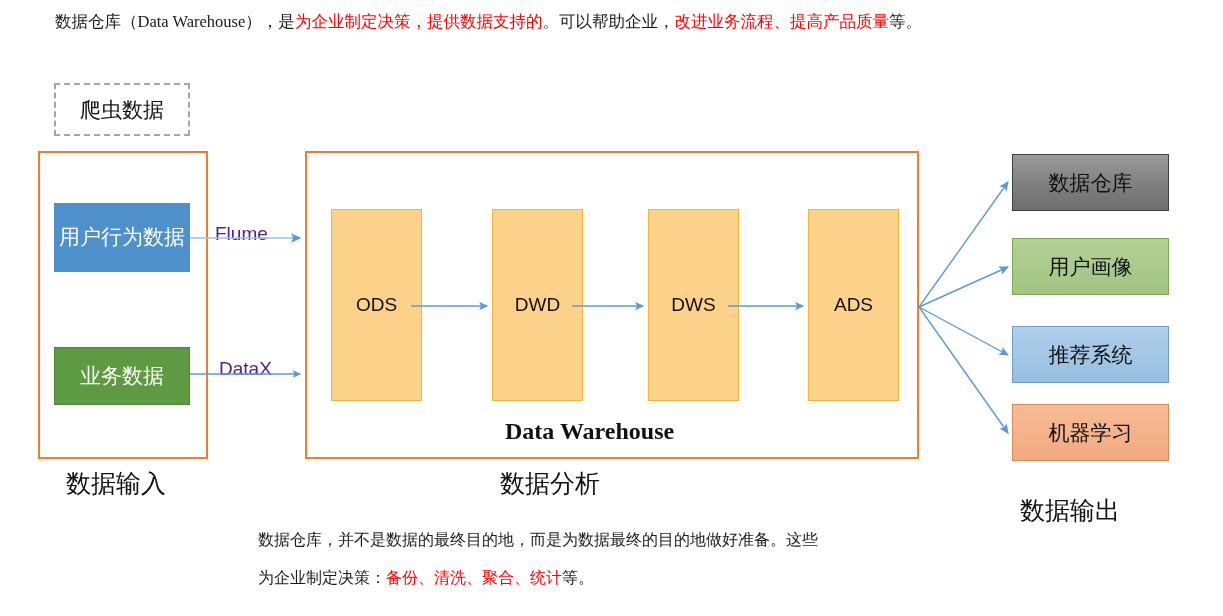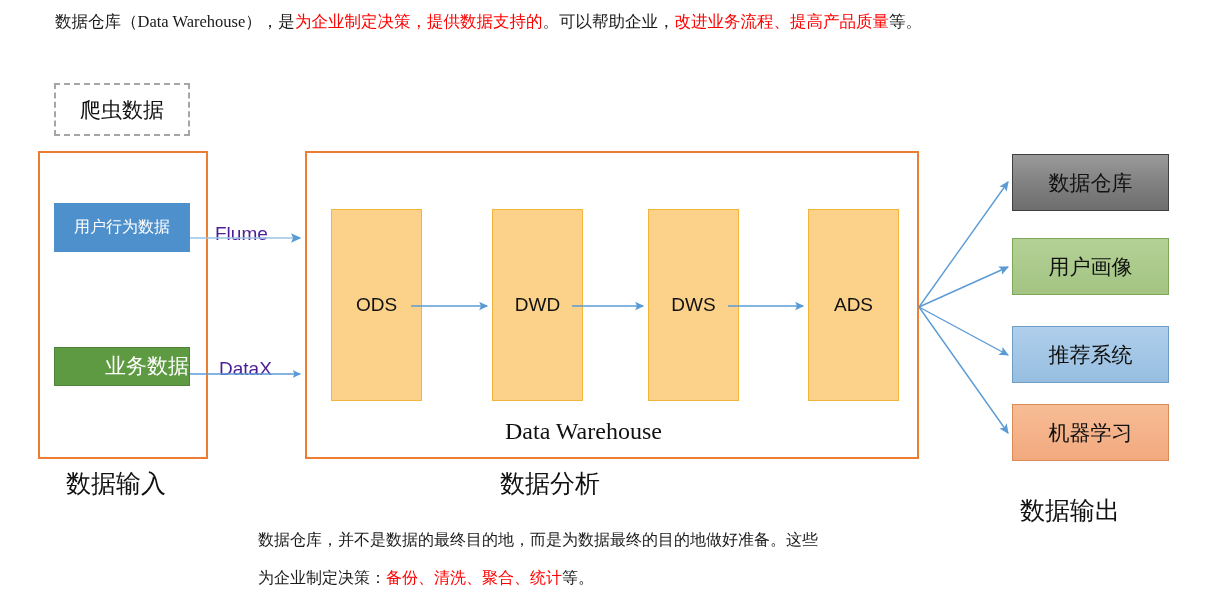--- a/index.html
+++ b/index.html
@@ -61,31 +61,30 @@
 
   
   .src-box {
     box-sizing: border-box;
     display: flex; align-items: center; justify-content: center;
     text-align: center;
     color: #ffffff;
     line-height: 1.15;
   }
   #src-user {
-    left: 54px; top: 203px; width: 136px; height: 49px;
+    left: 54px; top: 203px; width: 136px; height: 69px;
     background: #4E90CC;
-    font-size: 16px;
+    font-size: 21px;
     text-align: center;
   }
   #src-biz {
-    left: 54px; top: 347px; width: 136px; height: 39px;
+    left: 54px; top: 347px; width: 136px; height: 58px;
     background: #5E9A41;
     border: 1px solid #4E8437;
     font-size: 21px;
-    justify-content: flex-end;
   }
 
   
   .transport-label {
     font-size: 19px;
     color: #4c1d95;
     white-space: nowrap;
     margin-top: 20px;
   }
   #label-flume { left: 215px; top: 203px; }
@@ -106,20 +105,21 @@
   #layer-dws { left: 648px; }
   #layer-ads { left: 808px; }
 
   
   #warehouse-title {
     left: 505px; top: 418px;
     font-family: "Liberation Serif", "DejaVu Serif", serif;
     font-size: 24px;
     color: #111111;
     white-space: nowrap;
+    font-weight: bold;
   }
 
   
   .out-box {
     box-sizing: border-box;
     left: 1012px; width: 157px; height: 57px;
     display: flex; align-items: center; justify-content: center;
     font-size: 21px;
     color: #111111;
   }

